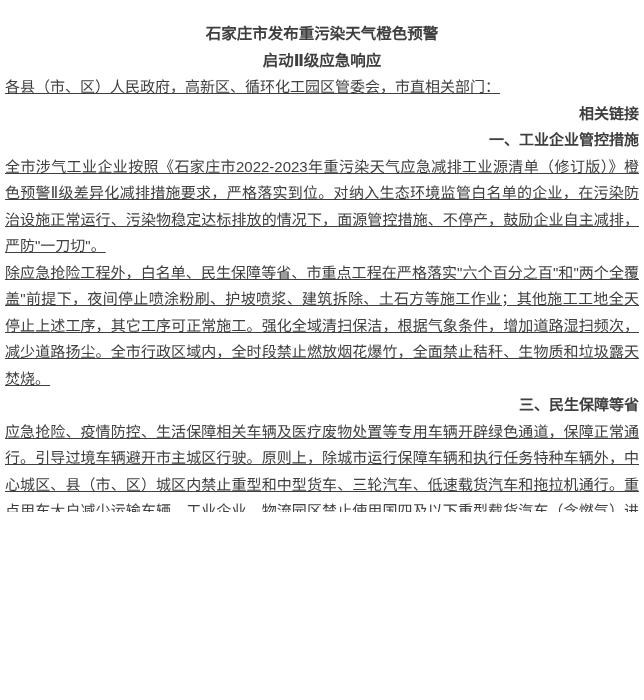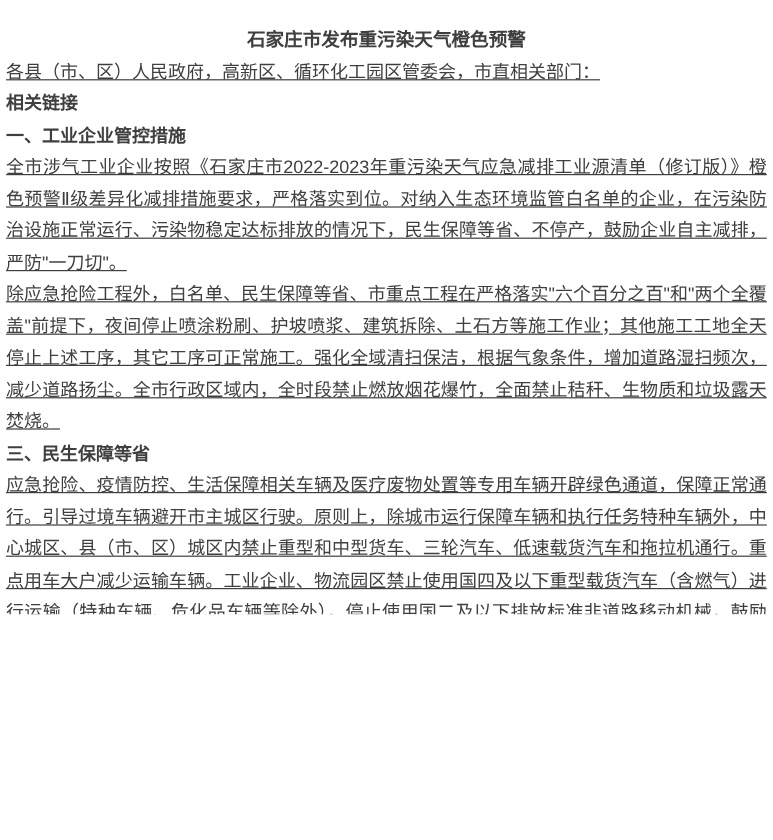--- a/index.html
+++ b/index.html
@@ -27,40 +27,41 @@
   }
   .para {
     margin: 0;
     text-align: justify;
     text-justify: inter-ideograph;
     word-break: break-all;
     text-decoration: underline;
   }
   .heading {
     font-weight: 700;
-    text-align: left;
+    text-align: right;
     margin: 0;
   }
 </style>
 </head>
 <body>
 
 <div class="page" style="color: rgb(63, 63, 63); background: rgb(255, 255, 255);">
 
   <div class="doc-title">石家庄市发布重污染天气橙色预警</div>
 
+  <div class="doc-title">启动Ⅱ级应急响应</div>
 
   <p class="para">各县（市、区）人民政府，高新区、循环化工园区管委会，市直相关部门：</p>
 
 
   <p class="heading">相关链接</p>
 
   <p class="heading">一、工业企业管控措施</p>
 
-  <p class="para">全市涉气工业企业按照《石家庄市2022-2023年重污染天气应急减排工业源清单（修订版）》橙色预警Ⅱ级差异化减排措施要求，严格落实到位。对纳入生态环境监管白名单的企业，在污染防治设施正常运行、污染物稳定达标排放的情况下，民生保障等省、不停产，鼓励企业自主减排，严防"一刀切"。</p>
+  <p class="para">全市涉气工业企业按照《石家庄市2022-2023年重污染天气应急减排工业源清单（修订版）》橙色预警Ⅱ级差异化减排措施要求，严格落实到位。对纳入生态环境监管白名单的企业，在污染防治设施正常运行、污染物稳定达标排放的情况下，面源管控措施、不停产，鼓励企业自主减排，严防"一刀切"。</p>
 
 
   <p class="para">除应急抢险工程外，白名单、民生保障等省、市重点工程在严格落实"六个百分之百"和"两个全覆盖"前提下，夜间停止喷涂粉刷、护坡喷浆、建筑拆除、土石方等施工作业；其他施工工地全天停止上述工序，其它工序可正常施工。强化全域清扫保洁，根据气象条件，增加道路湿扫频次，减少道路扬尘。全市行政区域内，全时段禁止燃放烟花爆竹，全面禁止秸秆、生物质和垃圾露天焚烧。</p>
 
   <p class="heading">三、民生保障等省</p>
 
   <p class="para">应急抢险、疫情防控、生活保障相关车辆及医疗废物处置等专用车辆开辟绿色通道，保障正常通行。引导过境车辆避开市主城区行驶。原则上，除城市运行保障车辆和执行任务特种车辆外，中心城区、县（市、区）城区内禁止重型和中型货车、三轮汽车、低速载货汽车和拖拉机通行。重点用车大户减少运输车辆。工业企业、物流园区禁止使用国四及以下重型载货汽车（含燃气）进行运输（特种车辆、危化品车辆等除外），停止使用国二及以下排放标准非道路移动机械，鼓励使用新能源作业机械。</p>
 
 </div>
 

